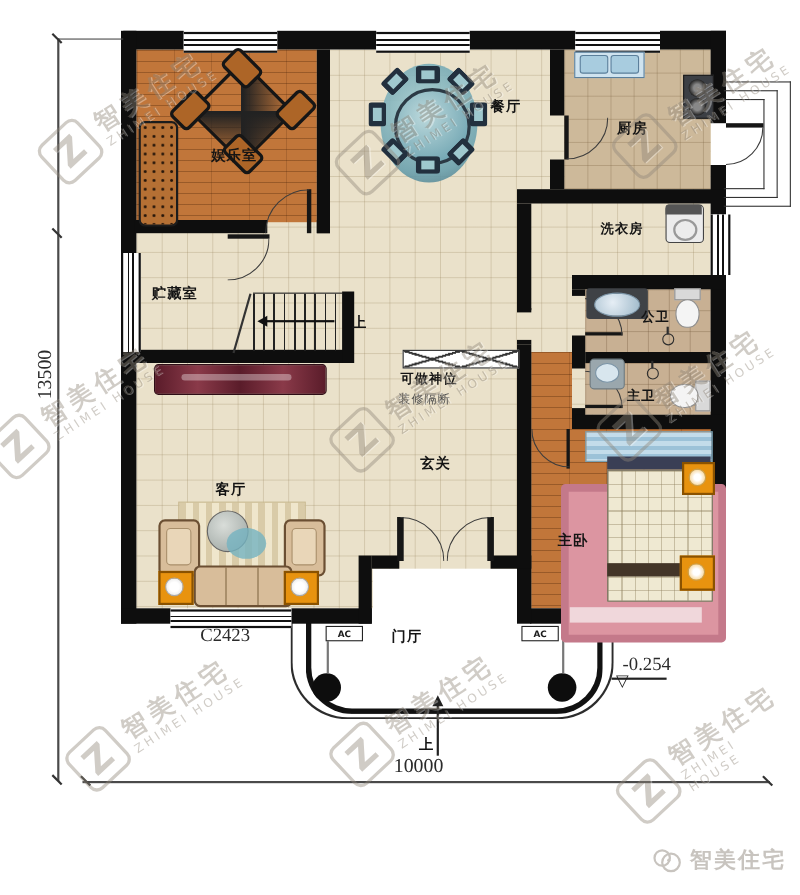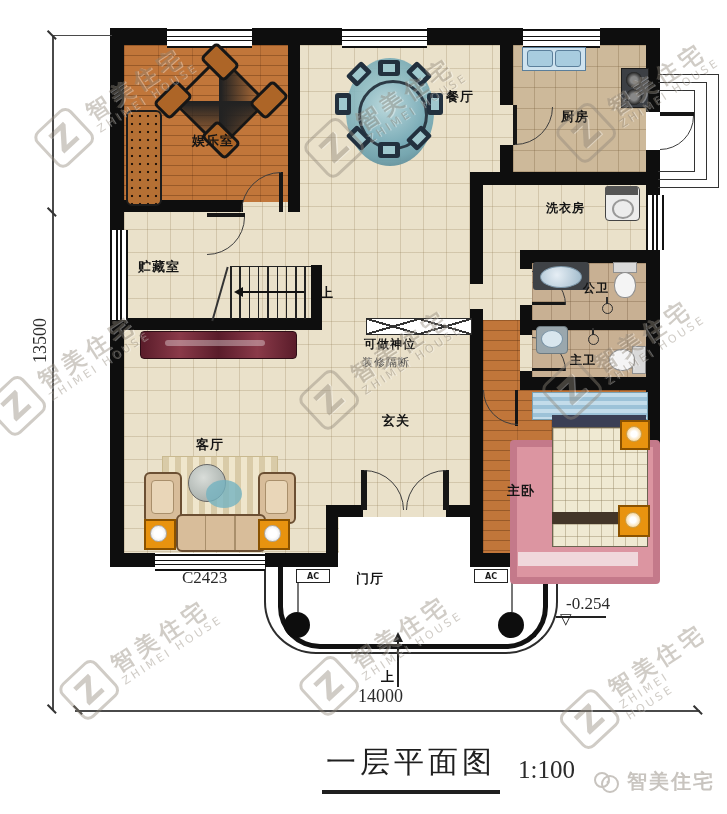--- a/index.html
+++ b/index.html
@@ -278,21 +278,21 @@
 
   <div class="dimline" style="left:52px;top:35px;width:1.5px;height:675px;"></div>
   <div class="dimline" style="left:52px;top:35px;width:60px;height:1.2px;"></div>
   <div class="tick" style="left:46px;top:34px;"></div>
   <div class="tick" style="left:46px;top:211px;"></div>
   <div class="tick" style="left:46px;top:708px;"></div>
   <div class="dim" style="left:18px;top:330px;font-size:18px;transform:rotate(-90deg);transform-origin:center;">13500</div>
   <div class="dimline" style="left:75px;top:710px;width:625px;height:1.5px;"></div>
   <div class="tick" style="left:72px;top:709px;"></div>
   <div class="tick" style="left:692px;top:709px;"></div>
-  <div class="dim" style="left:358px;top:686px;font-size:18px;">14000</div>
+  <div class="dim" style="left:358px;top:686px;font-size:18px;">10000</div>
   <div class="dim" style="left:182px;top:568px;font-size:17px;">C2423</div>
 
   <div class="wm" style="left:30px;top:80px;">
       <span class="wm-z">Z</span>
       <span class="wm-t">
         <b>智美住宅</b>
         <i>ZHIMEI HOUSE</i>
       </span>
     </div>
   <div class="wm" style="left:300px;top:90px;">
@@ -345,24 +345,20 @@
       </span>
     </div>
   <div class="wm" style="left:556px;top:660px;">
       <span class="wm-z">Z</span>
       <span class="wm-t">
         <b>智美住宅</b>
         <i>ZHIMEI HOUSE</i>
       </span>
     </div>
 
-  <div class="abs" style="left:322px;top:742px;display:flex;align-items:flex-end;gap:18px;">
-    <span style="font-size:30px;letter-spacing:4px;font-weight:500;color:#1f1f1f;border-bottom:4px solid #1f1f1f;padding:0 4px 7px;">一层平面图</span>
-    <span style="font-family:'Liberation Serif',serif;font-size:25px;color:#2a2a2a;padding-bottom:10px;">1:100</span>
-  </div>
 
   <div class="abs" style="left:592px;top:768px;display:flex;align-items:center;gap:7px;color:#c8c4bf;">
     <svg width="28" height="24" viewBox="0 0 28 24">
       <circle cx="10" cy="10" r="7" fill="none" stroke="#c8c4bf" stroke-width="2"></circle>
       <circle cx="18" cy="14" r="8" fill="none" stroke="#c8c4bf" stroke-width="2"></circle>
       <circle cx="16" cy="12" r="1.5" fill="#c8c4bf"></circle>
     </svg>
     <span style="font-size:20px;font-weight:700;letter-spacing:2px;">智美住宅</span>
   </div>
 

